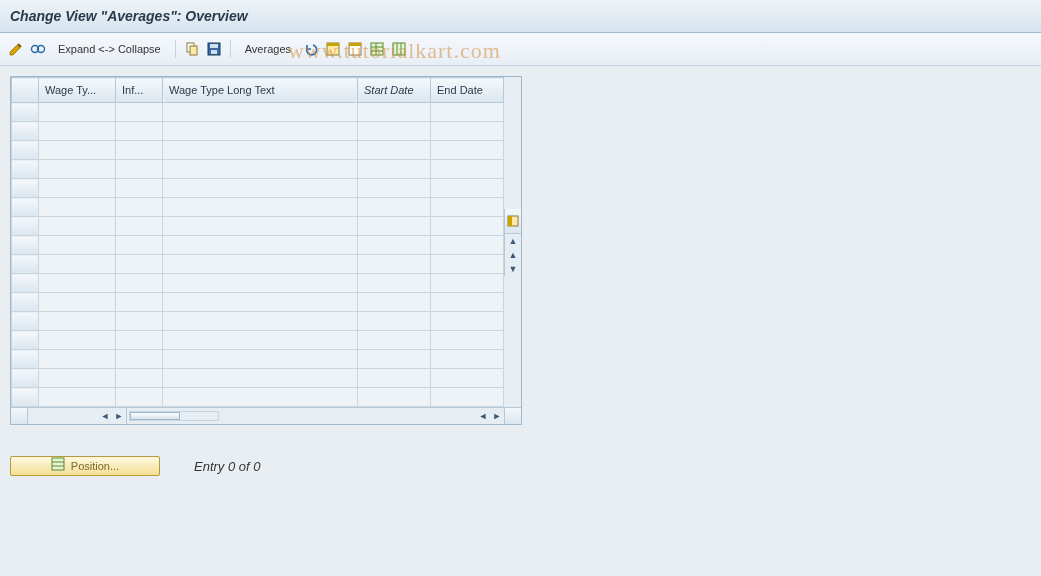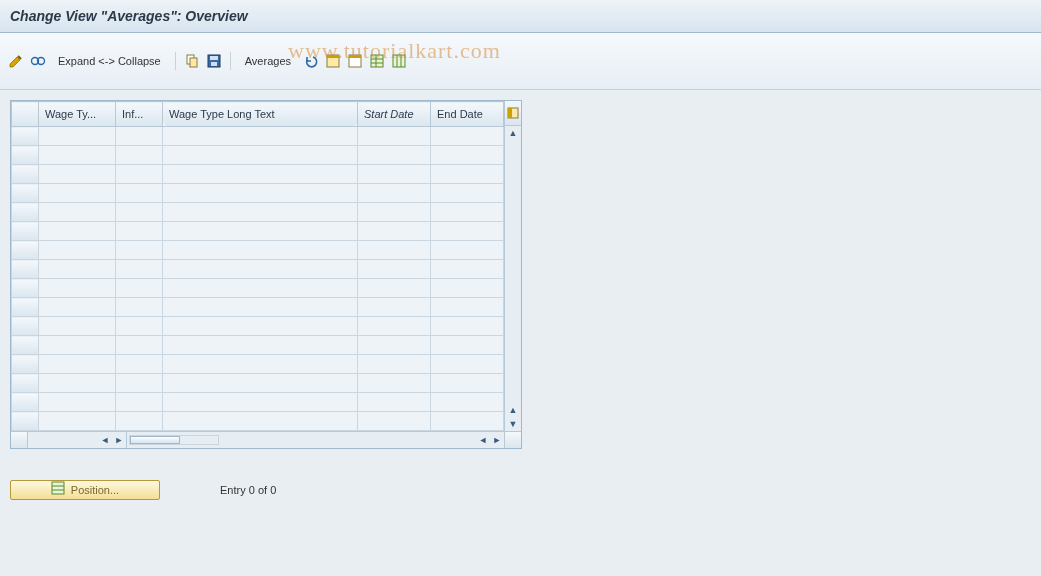--- a/index.html
+++ b/index.html
@@ -22,21 +22,21 @@
     font-weight: bold;
     font-size: 14px;
     color: #2a3a4a;
   }
   .toolbar {
     background: linear-gradient(#f6f9fc, #e7eef5);
     border-bottom: 1px solid #c5d3df;
     height: 32px;
     display: flex;
     align-items: center;
-    padding: 12px 8px;
+    padding: 0 8px;
     gap: 6px;
     color: #333;
   }
   .tb-icon {
     width: 16px;
     height: 16px;
     display: inline-flex;
     align-items: center;
     justify-content: center;
     cursor: pointer;
@@ -62,20 +62,21 @@
   }
 
   
   .grid-wrapper {
     display: inline-block;
     border: 1px solid #9fb8cc;
     background: #e7eef3;
   }
   .grid-main {
     display: flex;
+    align-items: center;
   }
   .grid-table {
     border-collapse: collapse;
     background: #eef3f7;
   }
   .grid-table th {
     background: linear-gradient(#f4f8fb, #dbe6ef);
     border: 1px solid #b7c8d6;
     font-weight: normal;
     font-size: 11px;
@@ -169,21 +170,21 @@
     cursor: pointer;
     display:inline-flex;
     align-items:center;
     justify-content:center;
     border-radius: 2px;
     box-sizing: border-box;
   }
   .sap-btn.wide { width: 216px; }
   .sap-btn.pos  { width: 150px; color:#7a6a30; }
   .sap-btn .ic  { margin-right:6px; }
-  .entry-txt { font-size: 11px; color:#333; margin-left: 50px; }
+  .entry-txt { font-size: 13px; color:#333; margin-left: 24px; font-style: italic; }
 
   .watermark {
     position: absolute;
     top: 38px;
     left: 260px;
     font-family: Georgia, 'Times New Roman', serif;
     font-size: 22px;
     letter-spacing: 1px;
     color: rgba(214,140,60,0.55);
     pointer-events: none;

